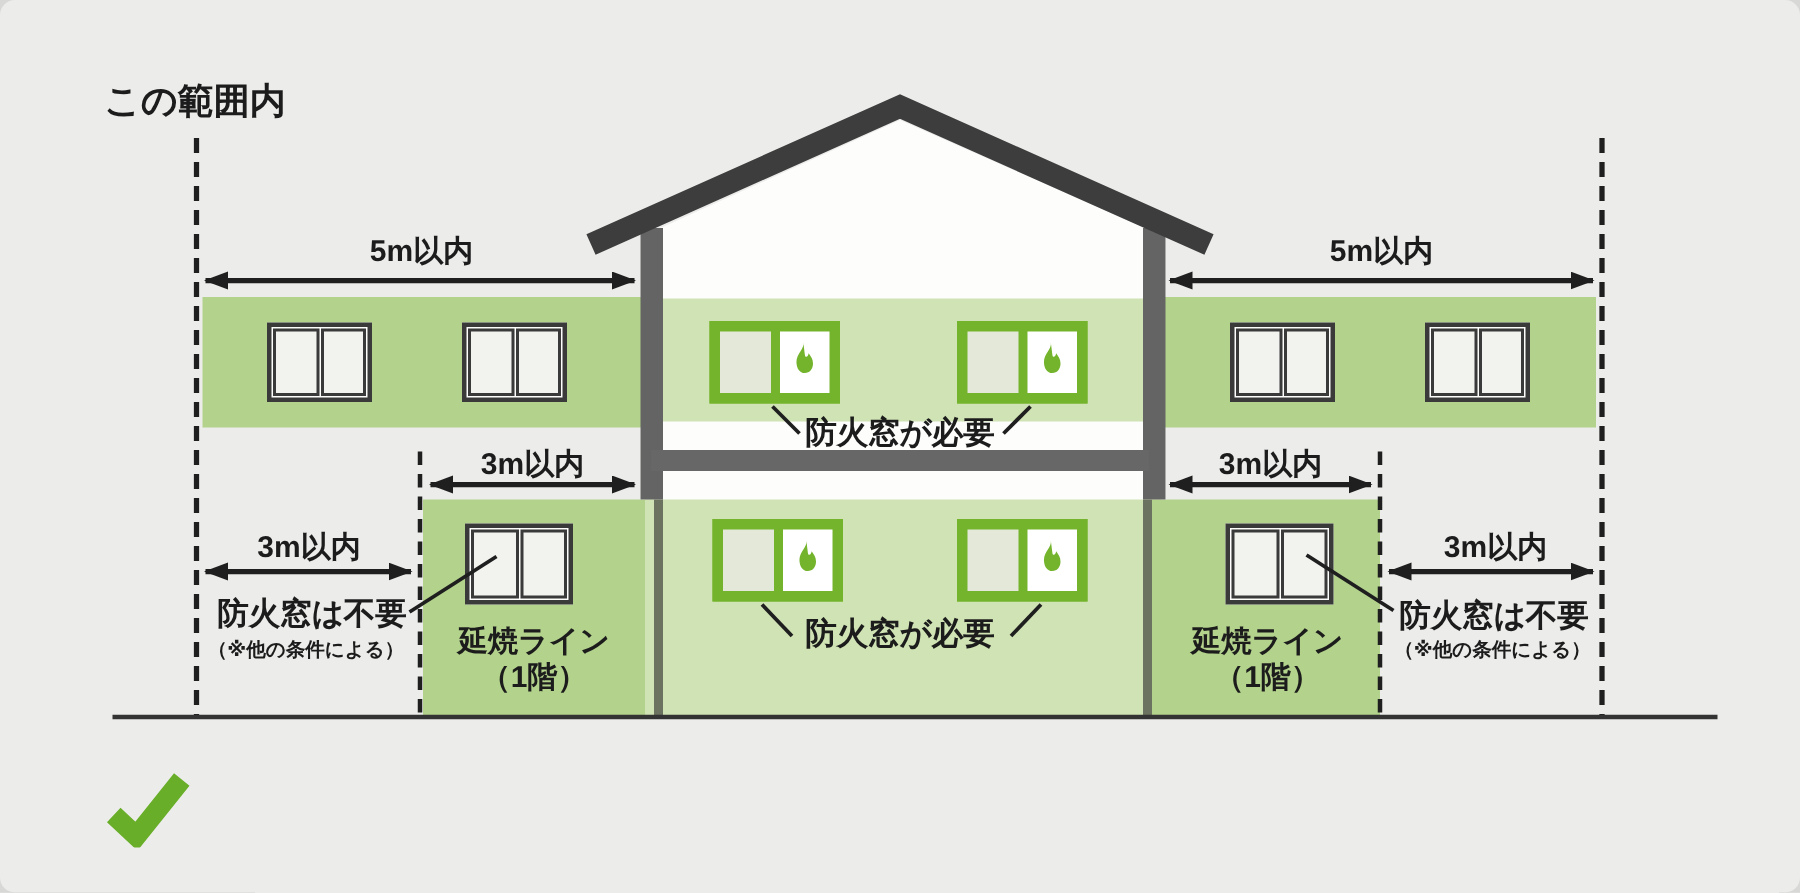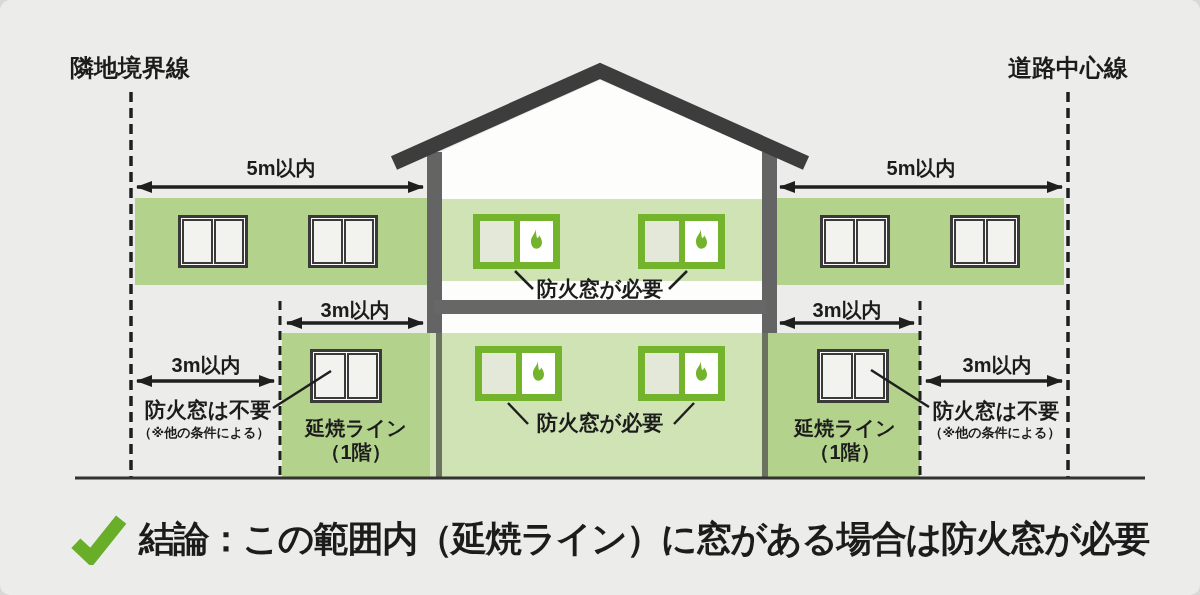--- a/index.html
+++ b/index.html
@@ -148,22 +148,21 @@
     <line x1="926" y1="381" x2="1062" y2="381" stroke="#1f1f1f" stroke-width="3.5" marker-start="url(#ah)" marker-end="url(#ah)"></line>
 
     <line x1="515" y1="271" x2="533" y2="289" stroke="#1f1f1f" stroke-width="2.5"></line>
     <line x1="687" y1="271" x2="669" y2="289" stroke="#1f1f1f" stroke-width="2.5"></line>
     <line x1="508" y1="403" x2="528" y2="424" stroke="#1f1f1f" stroke-width="2.5"></line>
     <line x1="694" y1="403" x2="674" y2="424" stroke="#1f1f1f" stroke-width="2.5"></line>
     <line x1="331" y1="371" x2="273" y2="408" stroke="#1f1f1f" stroke-width="2.5"></line>
     <line x1="871" y1="370" x2="929" y2="407" stroke="#1f1f1f" stroke-width="2.5"></line>
   </svg>
 
-  <div class="lbl" style="left:130px;top:55px;font-size:24px;">隣地境界線</div>
-  <div class="lbl" style="left:1068px;top:55px;font-size:24px;">道路中心線</div>
+  <div class="lbl" style="left:130px;top:55px;font-size:24px;">この範囲内</div>
 
   <div class="lbl" style="left:281px;top:157px;font-size:20px;">5m以内</div>
   <div class="lbl" style="left:921px;top:157px;font-size:20px;">5m以内</div>
 
 
   <div class="lbl" style="left:600px;top:277px;font-size:21px;">防火窓が必要</div>
   <div class="lbl" style="left:600px;top:411px;font-size:21px;">防火窓が必要</div>
 
   <div class="lbl" style="left:355px;top:299px;font-size:20px;">3m以内</div>
   <div class="lbl" style="left:847px;top:299px;font-size:20px;">3m以内</div>
@@ -181,16 +180,15 @@
   </div>
   <div class="lbl zone1f" style="left:845px;top:417px;font-size:20px;line-height:1.18;">
     <span>延焼ライン</span>
     <span>（1階）</span>
   </div>
 
   <div id="conclusion">
     <svg viewBox="0 0 60 54" width="57" height="51">
       <path d="M6 31 L22 46 L54 6" fill="none" stroke="#68ae28" stroke-width="14" stroke-linecap="butt" stroke-linejoin="miter"></path>
     </svg>
-    <span class="ctext">結論：この範囲内（延焼ライン）に窓がある場合は防火窓が必要</span>
   </div>
 
 </div>
 
 </body></html>

